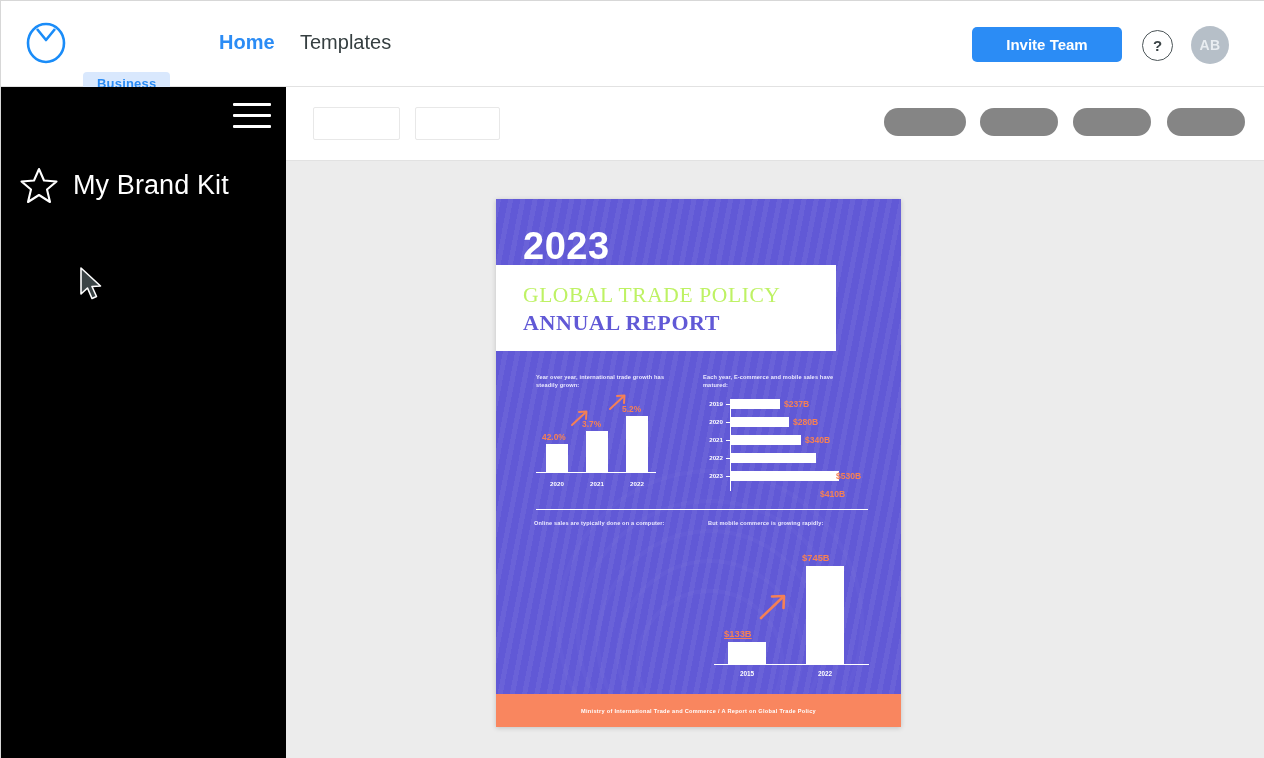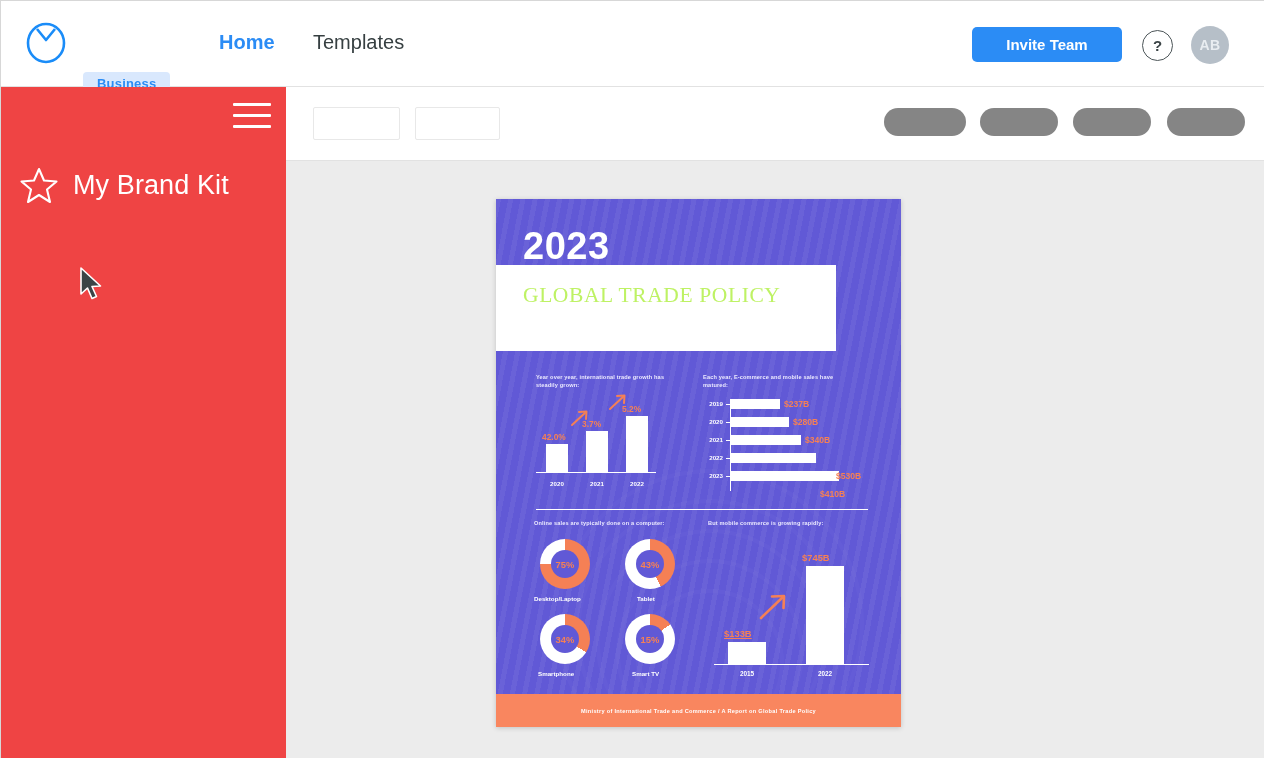--- a/index.html
+++ b/index.html
@@ -10,27 +10,27 @@
     -webkit-font-smoothing:antialiased;
   }
   .app{position:relative;width:1264px;height:758px;border:1px solid #d7d7d7;box-sizing:border-box;background:#ececec;}
 
   
   .topbar{position:absolute;left:0;top:0;width:1264px;height:86px;background:#fff;box-sizing:border-box;border-bottom:1px solid #e2e2e2;}
   .logo{position:absolute;left:24px;top:20px;width:42px;height:44px;}
   .logo svg{display:block;}
   .badge-business{position:absolute;left:82px;top:31px;height:24px;line-height:24px;padding:0 14px;background:#d9e8fd;color:#2b8cf5;border-radius:4px;font-size:13px;font-weight:700;letter-spacing:.2px;margin-top:40px;}
   .nav-home{position:absolute;left:218px;top:30px;font-size:20px;color:#2b8cf5;font-weight:600;}
-  .nav-templates{position:absolute;left:312px;top:30px;font-size:20px;color:#363f41;font-weight:500;}
+  .nav-templates{position:absolute;left:299px;top:30px;font-size:20px;color:#363f41;font-weight:500;}
   .invite-btn{position:absolute;left:971px;top:26px;width:150px;height:35px;border-radius:5px;background:#2b8cf5;color:#fff;font-size:15px;font-weight:700;display:flex;align-items:center;justify-content:center;border:none;cursor:pointer;font-family:"Liberation Sans", sans-serif;}
   .help-btn{position:absolute;left:1141px;top:29px;width:29px;height:29px;border-radius:50%;border:1.6px solid #4c5558;background:#fff;color:#3b4446;font-size:15px;font-weight:600;display:flex;align-items:center;justify-content:center;cursor:pointer;}
   .avatar{position:absolute;left:1190px;top:25px;width:38px;height:38px;border-radius:50%;background:#b6bfc8;color:#e9edf1;font-size:14px;font-weight:700;display:flex;align-items:center;justify-content:center;letter-spacing:.5px;}
 
   
-  .sidebar{position:absolute;left:0;top:86px;width:285px;height:672px;background:#ef4444;}
+  .sidebar{position:absolute;left:0;top:86px;width:285px;height:672px;background:#000000;}
   .hamburger{position:absolute;left:232px;top:16px;width:38px;height:34px;cursor:pointer;}
   .hamburger span{display:block;height:3px;background:#fff;border-radius:1px;margin-bottom:8px;}
   .brandkit{position:absolute;left:0;top:70px;width:285px;height:56px;display:flex;align-items:center;cursor:pointer;}
   .brandkit .star{margin-left:18px;width:40px;height:40px;display:block;}
   .brandkit .bk-label{margin-left:14px;color:#fff;font-size:27px;font-weight:400;letter-spacing:.1px;}
   .cursor{position:absolute;left:78px;top:180px;width:26px;height:34px;pointer-events:none;}
 
   
   .toolbar{position:absolute;left:285px;top:86px;width:979px;height:74px;background:#fff;box-sizing:border-box;border-bottom:1px solid #e2e2e2;}
   .ph-rect{position:absolute;top:20px;height:33px;border:1.5px solid #e8e8e8;border-radius:2px;background:#fff;box-sizing:border-box;cursor:pointer;}
@@ -154,20 +154,21 @@
         <div style="left:-60px;top:-20px;width:300px;height:300px;"></div>
         <div style="left:-40px;top:10px;width:260px;height:260px;"></div>
         <div style="left:-20px;top:40px;width:220px;height:220px;"></div>
         <div style="left:0px;top:70px;width:180px;height:180px;"></div>
         <div style="left:20px;top:100px;width:140px;height:140px;"></div>
       </div>
 
       <div class="year">2023</div>
       <div class="title-band"></div>
       <div class="t-line1">GLOBAL TRADE POLICY</div>
+      <div class="t-line2">ANNUAL REPORT</div>
 
       <div class="cap" style="left:40px;top:174px;width:130px;">Year over year, international trade growth has steadily grown:</div>
 
       <div class="bars">
         <div class="axis"></div>
         <div class="bar" style="left:10px;height:28px;"></div>
         <div class="bar" style="left:50px;height:41px;"></div>
         <div class="bar" style="left:90px;height:56px;"></div>
         <div class="val" style="left:6px;bottom:47px;">42.0%</div>
         <div class="val" style="left:46px;bottom:60px;">3.7%</div>
@@ -223,45 +224,20 @@
           <div class="hb-tick"></div>
           <div class="hb-bar" style="width:108px;"></div>
           <div class="hb-val" style="left:133px;">$530B</div>
         </div>
       </div>
 
       <div class="divider"></div>
 
       <div class="cap" style="left:38px;top:320px;width:160px;">Online sales are typically done on a computer:</div>
 
-      <div class="donuts">
-        <div class="donut" style="left:6px;top:10px;background:conic-gradient(#f58055 0% 75%, #ffffff 75% 100%);">
-          <div class="hole"></div>
-          <div class="pct">75%</div>
-        </div>
-        <div class="dlabel" style="left:0px;top:66px;">Desktop/Laptop</div>
-
-        <div class="donut" style="left:91px;top:10px;background:conic-gradient(#f58055 0% 43%, #ffffff 43% 100%);">
-          <div class="hole"></div>
-          <div class="pct">43%</div>
-        </div>
-        <div class="dlabel" style="left:103px;top:66px;">Tablet</div>
-
-        <div class="donut" style="left:6px;top:85px;background:conic-gradient(#f58055 0% 34%, #ffffff 34% 100%);">
-          <div class="hole"></div>
-          <div class="pct">34%</div>
-        </div>
-        <div class="dlabel" style="left:4px;top:141px;">Smartphone</div>
-
-        <div class="donut" style="left:91px;top:85px;background:conic-gradient(#f58055 0% 15%, #ffffff 15% 100%);">
-          <div class="hole"></div>
-          <div class="pct">15%</div>
-        </div>
-        <div class="dlabel" style="left:98px;top:141px;">Smart TV</div>
-      </div>
 
       <div class="cap" style="left:212px;top:320px;width:160px;">But mobile commerce is growing rapidly:</div>
 
       <div class="mc">
         <div class="axis"></div>
         <div class="bar" style="left:20px;width:38px;height:22px;"></div>
         <div class="bar" style="left:98px;width:38px;height:98px;"></div>
         <div class="val" style="left:16px;bottom:40px;text-decoration:underline;">$133B</div>
         <div class="val" style="left:94px;bottom:116px;">$745B</div>
         <div class="lbl" style="left:20px;width:38px;">2015</div>

